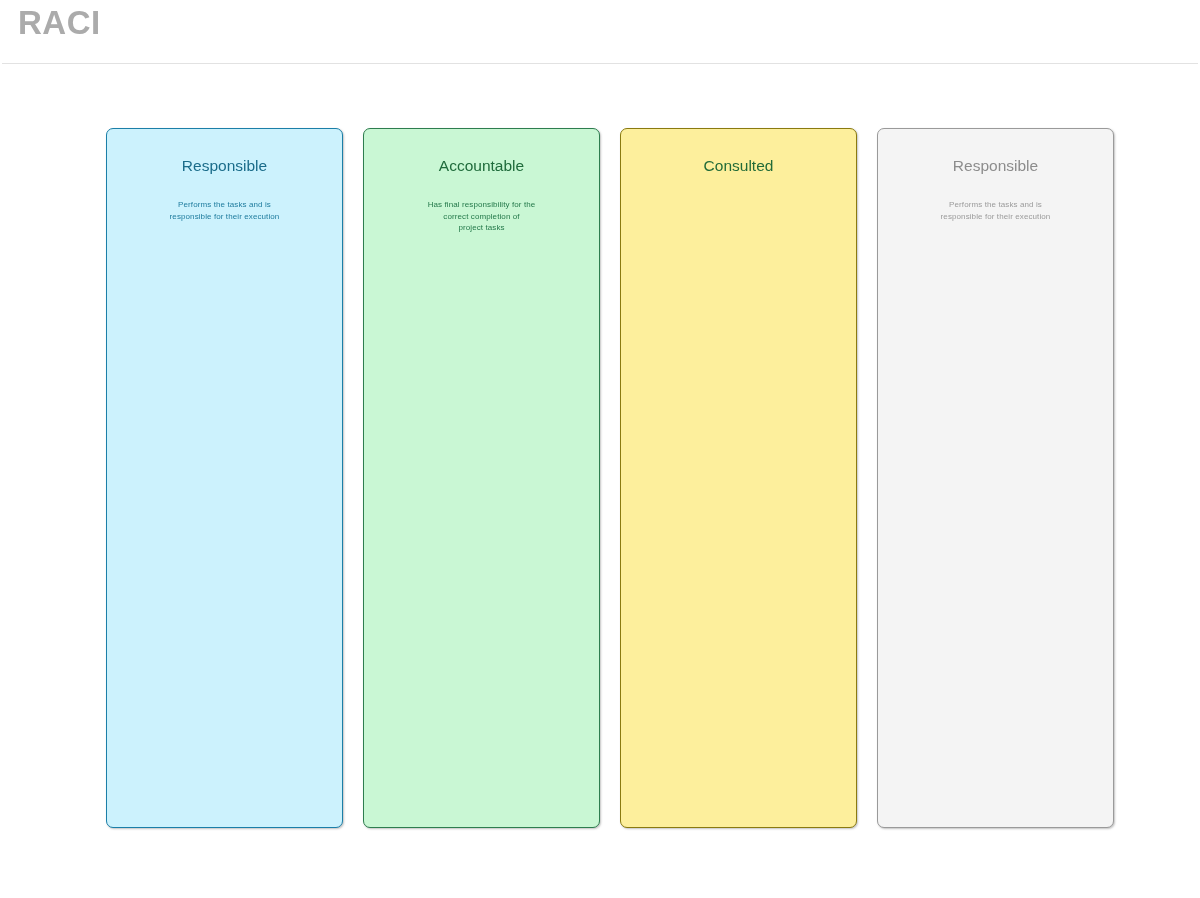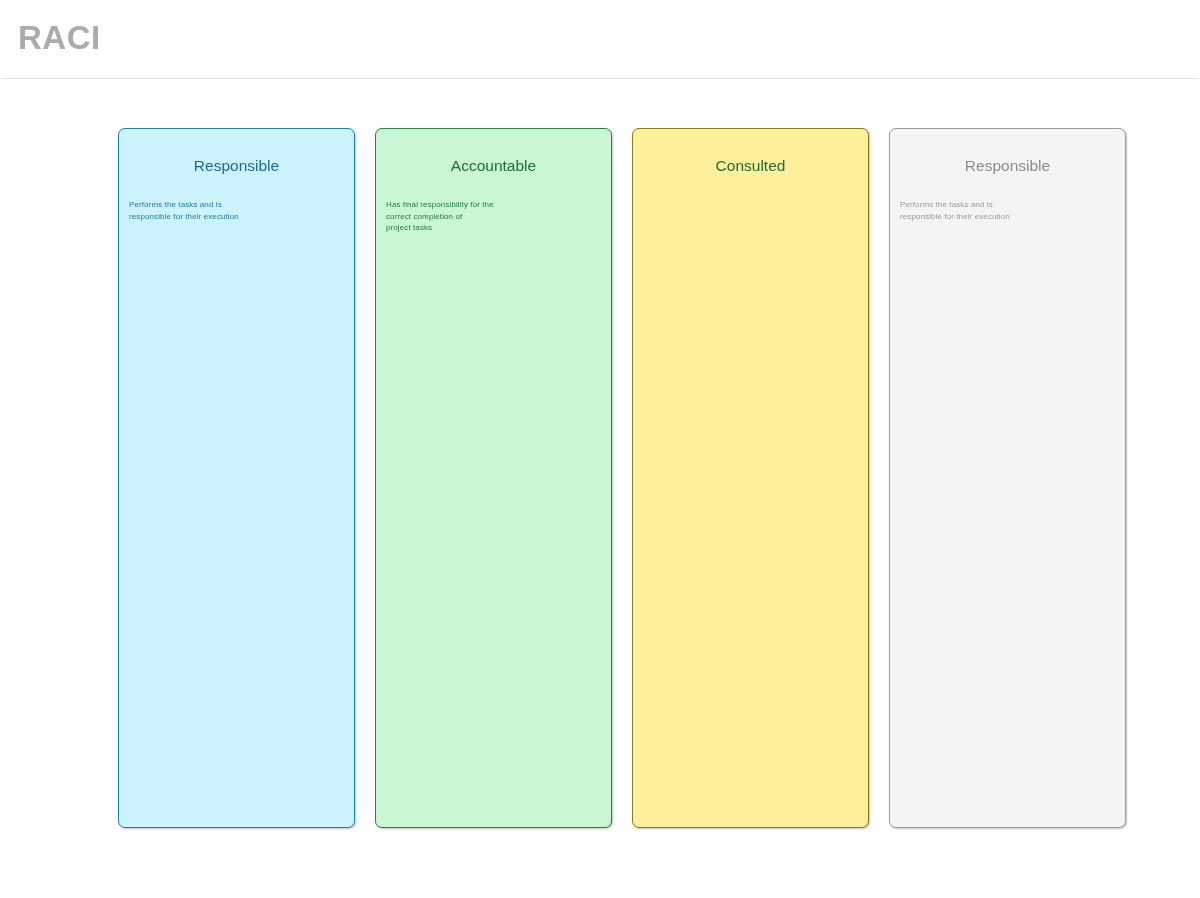--- a/index.html
+++ b/index.html
@@ -14,21 +14,21 @@
   #page {
     position: relative;
     width: 1200px;
     height: 898px;
     background: #ffffff;
   }
 
   
   #header {
     position: absolute;
-    left: 0; top: 15px;
+    left: 0; top: 0;
     width: 1200px;
     height: 64px;
   }
   #page-title {
     position: absolute;
     left: 18px;
     top: 2px;
     font-size: 33px;
     font-weight: bold;
     letter-spacing: 0.5px;
@@ -45,21 +45,20 @@
     background: #e2e2e2;
   }
 
   
   #board {
     position: absolute;
     left: 106px;
     top: 128px;
     width: 1008px;
     height: 700px;
-    margin-left: 12px;
   }
 
   .card {
     position: absolute;
     top: 0;
     width: 237px;
     height: 700px;
     border-radius: 7px;
     border-style: solid;
     border-width: 1px;
@@ -78,21 +77,21 @@
     text-align: center;
     font-size: 15.5px;
     font-weight: normal;
     line-height: 19px;
     white-space: nowrap;
   }
   .card-desc {
     position: absolute;
     left: 10px; right: 10px;
     top: 70px;
-    text-align: left;
+    text-align: center;
     font-size: 8px;
     line-height: 11.5px;
     letter-spacing: 0.1px;
   }
   .card-desc .line { display: block; }
 </style>
 </head>
 <body>
 
 <div id="page" style="background: rgb(255, 255, 255);">

